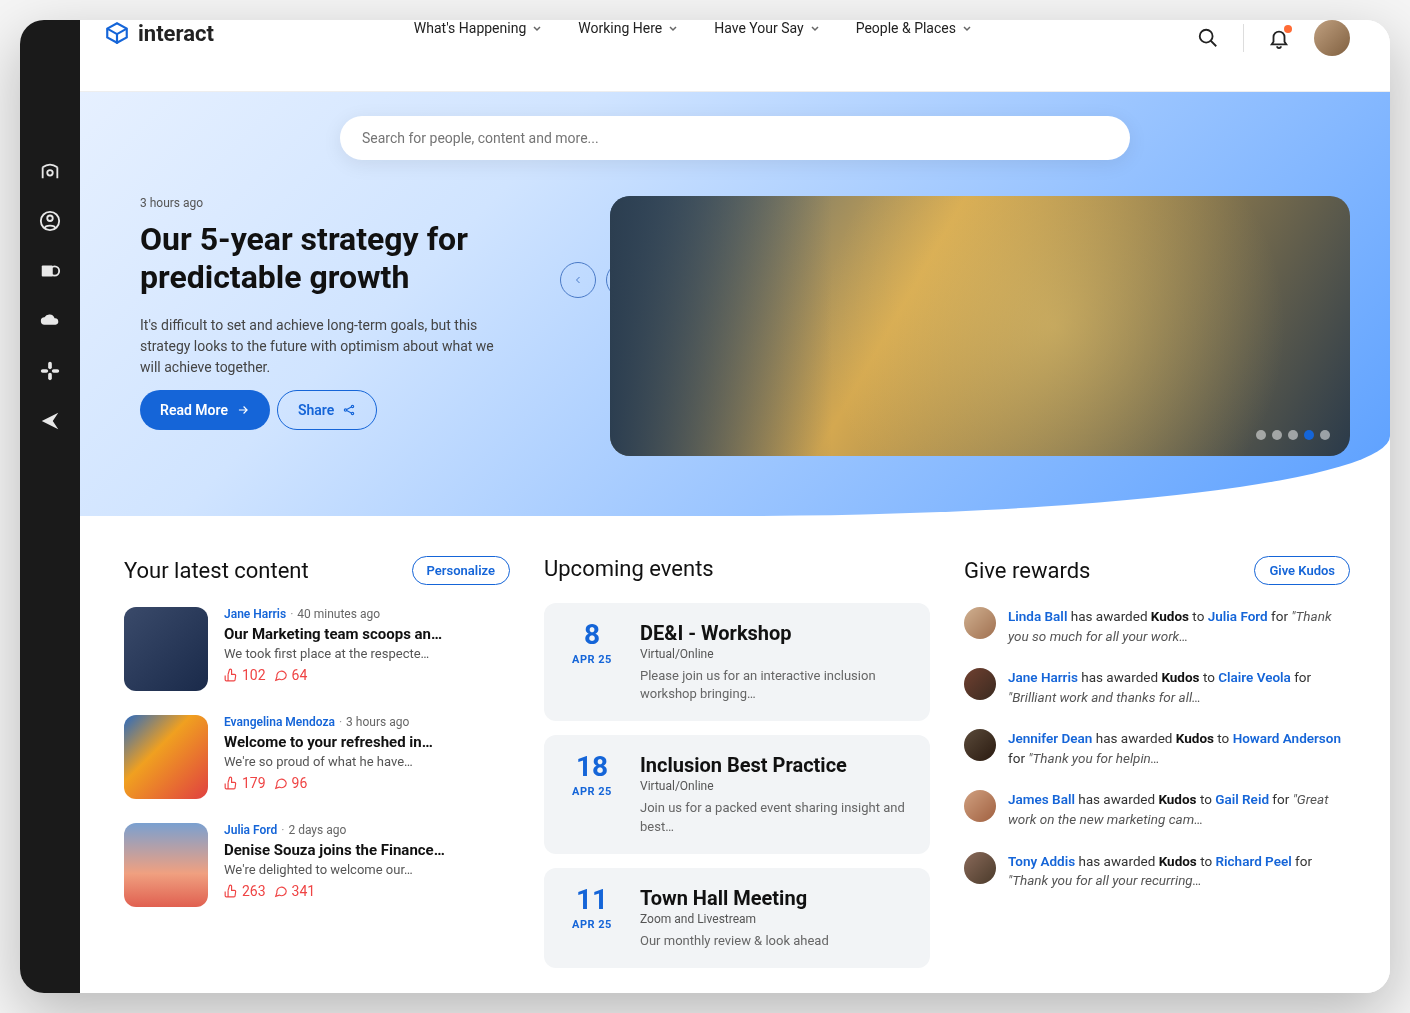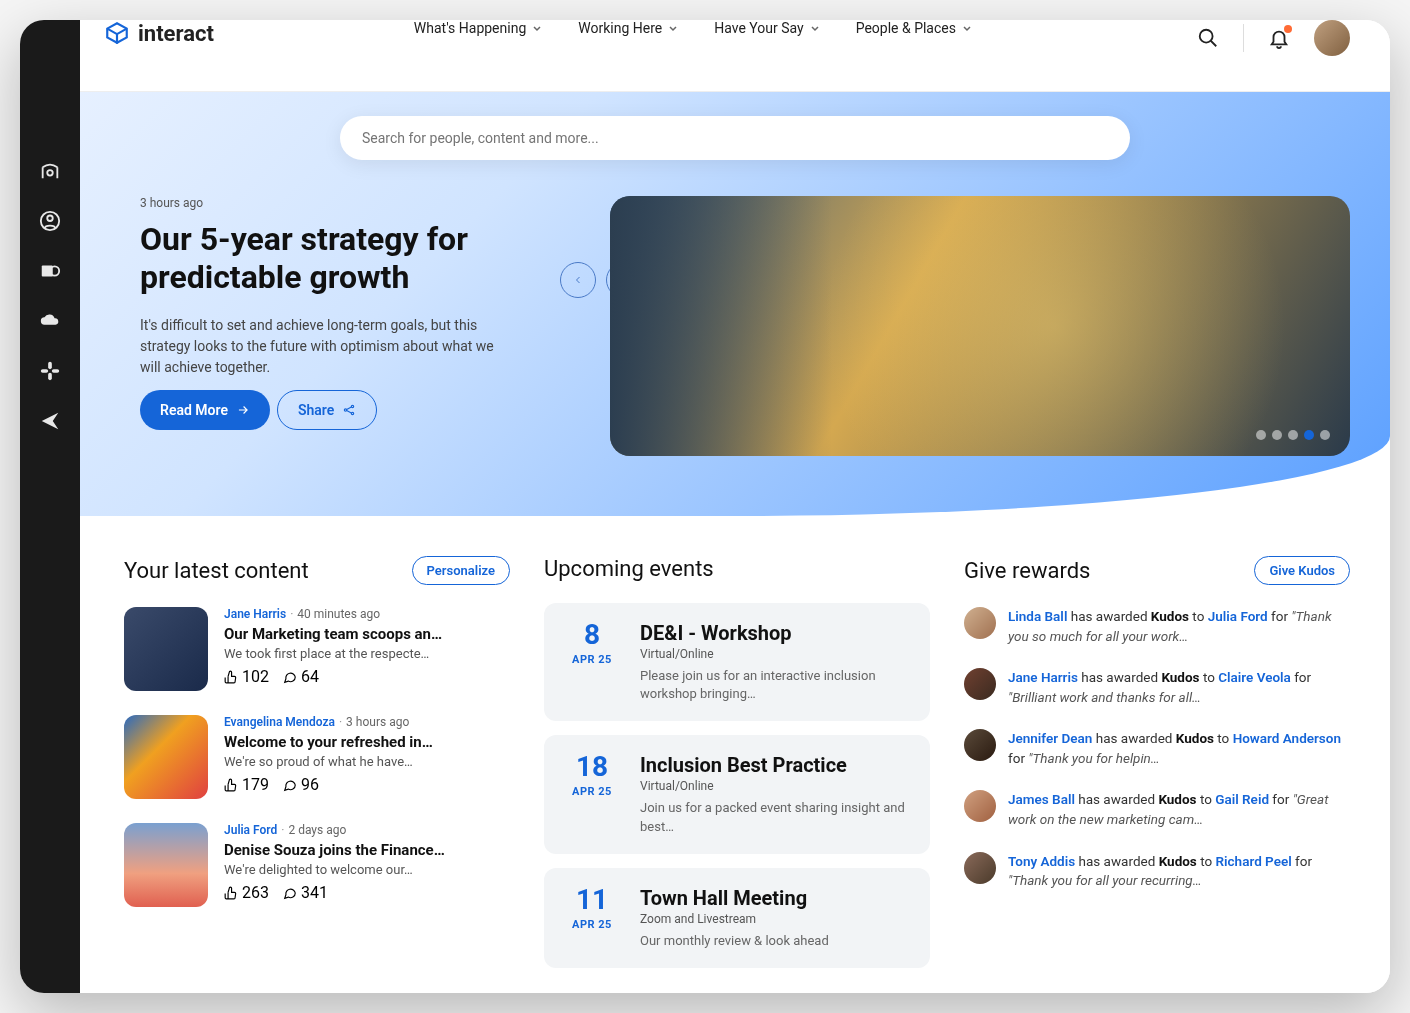--- a/index.html
+++ b/index.html
@@ -47,21 +47,21 @@
 .thumb1 { background: linear-gradient(135deg,#3a4a6a,#1a2a4a); }
 .thumb2 { background: linear-gradient(135deg,#2a6ac0,#f0a020 40%,#e04040); }
 .thumb3 { background: linear-gradient(180deg,#7aa0d0 0%,#f0a080 60%,#e06050 100%); }
 .content-body { flex: 1; min-width: 0; }
 .content-meta { font-size: 12px; margin-bottom: 4px; }
 .content-meta .author { color: #1565d8; font-weight: 600; }
 .content-meta .dot { color: #999; margin: 0 4px; }
 .content-meta .time { color: #666; }
 .content-title { font-size: 15px; font-weight: 700; color: #111; margin-bottom: 3px; white-space: nowrap; overflow: hidden; text-overflow: ellipsis; }
 .content-excerpt { font-size: 13px; color: #555; margin-bottom: 6px; white-space: nowrap; overflow: hidden; text-overflow: ellipsis; }
-.content-stats { display: flex; gap: 14px; font-size: 16px; color: #000000; align-items: center; }
+.content-stats { display: flex; gap: 8px; font-size: 14px; color: #ef4444; align-items: center; }
 .content-stats .stat { display: flex; align-items: center; gap: 4px; }
 .event-card { background: #f2f4f6; border-radius: 12px; padding: 18px 20px; display: flex; gap: 20px; margin-bottom: 14px; }
 .event-date { text-align: center; flex-shrink: 0; width: 56px; }
 .event-day { font-size: 28px; font-weight: 700; color: #1565d8; line-height: 1; }
 .event-month { font-size: 11px; font-weight: 700; color: #1565d8; margin-top: 4px; letter-spacing: 0.5px; }
 .event-body { flex: 1; min-width: 0; }
 .event-title { font-size: 20px; font-weight: 700; color: #111; margin-bottom: 2px; }
 .event-loc { font-size: 12px; color: #555; margin-bottom: 6px; }
 .event-desc { font-size: 13px; color: #666; line-height: 1.4; }
 .reward-item { display: flex; gap: 12px; margin-bottom: 22px; }

